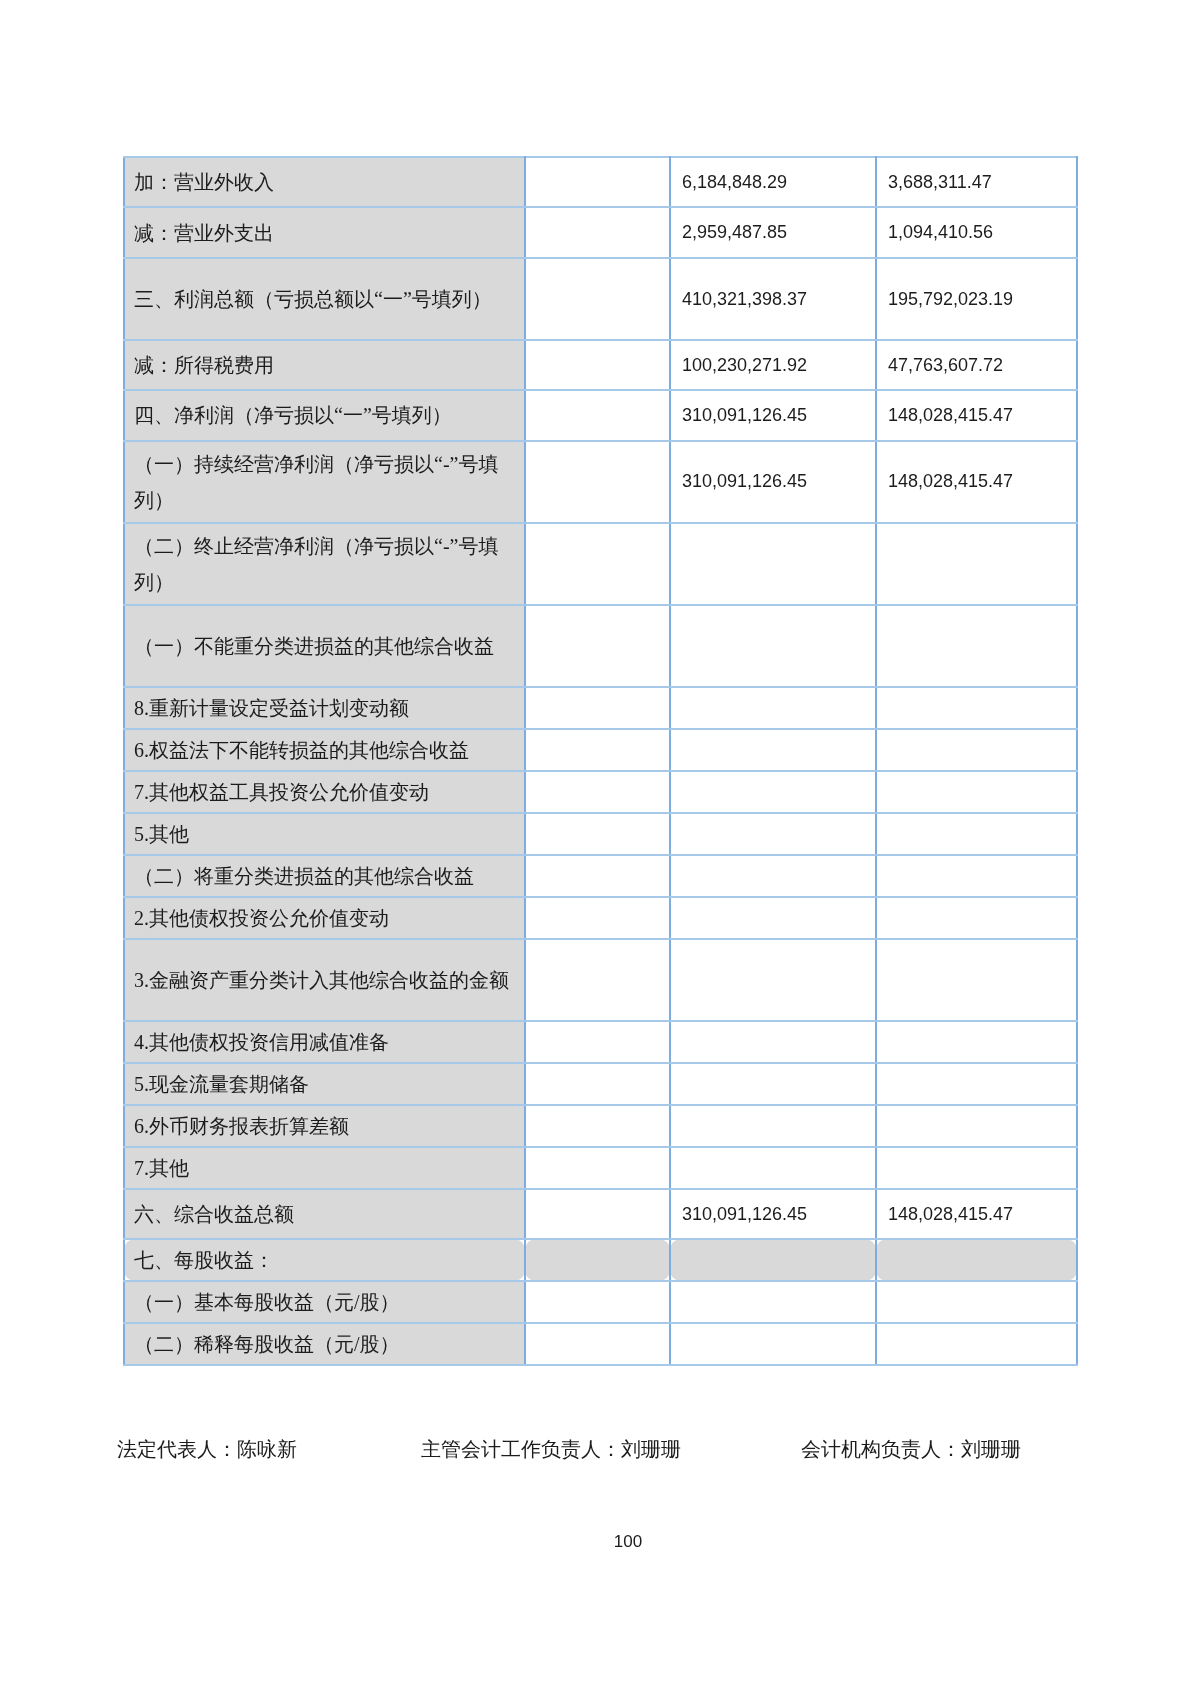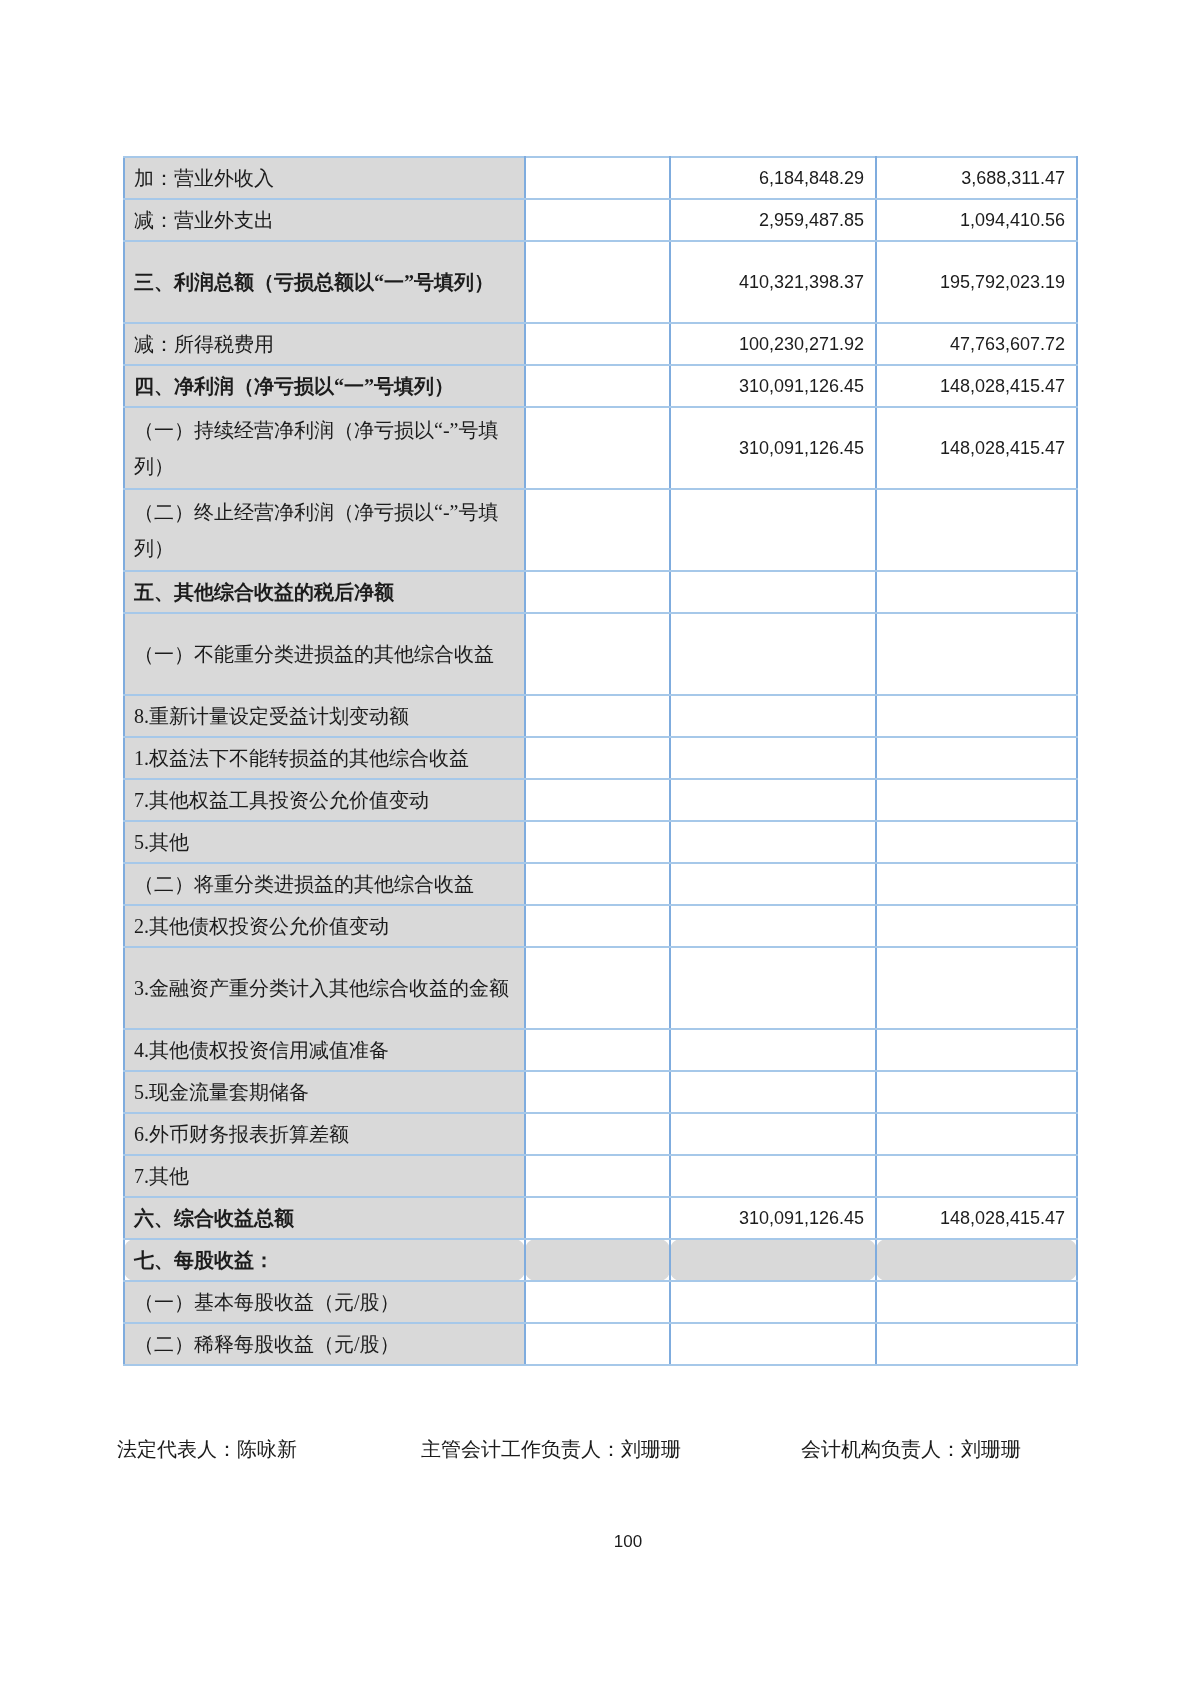--- a/index.html
+++ b/index.html
@@ -30,27 +30,26 @@
     line-height: 1.8;
     overflow: hidden;
   }
   tr.h1 td { height: 41px; }
   tr.h2 td { height: 82px; }
   td.label {
     background: #d9d9d9;
     padding: 2px 12px 2px 9px;
     text-align: left;
   }
-  tr.bold td.label { font-weight: bold; }
+  tr.bold td.label { font-weight: normal; }
   tr.fullgray td { background: #d9d9d9; border-radius: 11px; }
   td.num {
     font-family: "Liberation Sans", sans-serif;
     font-size: 18px;
-    text-align: right;
-    padding: 0 11px;
+    padding: 8px 11px;
     background: #ffffff;
   }
   tr.fullgray td.num, tr.fullgray td.blank { background: #d9d9d9; }
   td.blank { background: #ffffff; }
   .signature-line { position: absolute; top: 1436px; left: 0; width: 972px; height: 30px; }
   .signature-item { position: absolute; font-size: 20px; white-space: nowrap; }
   #sig-legal { left: 117px; }
   #sig-chief { left: 421px; }
   #sig-org { left: 801px; }
   .page-number {
@@ -110,40 +109,34 @@
         <td class="blank"></td>
         <td class="num">310,091,126.45</td>
         <td class="num">148,028,415.47</td>
       </tr>
       <tr class="h2">
         <td class="label">（二）终止经营净利润（净亏损以“-”号填列）</td>
         <td class="blank"></td>
         <td class="num"></td>
         <td class="num"></td>
       </tr>
-      <tr class="h1 bold">
-        <td class="label">五、其他综合收益的税后净额</td>
-        <td class="blank"></td>
-        <td class="num"></td>
-        <td class="num"></td>
-      </tr>
       <tr class="h2">
         <td class="label">（一）不能重分类进损益的其他综合收益</td>
         <td class="blank"></td>
         <td class="num"></td>
         <td class="num"></td>
       </tr>
       <tr class="h1">
         <td class="label">8.重新计量设定受益计划变动额</td>
         <td class="blank"></td>
         <td class="num"></td>
         <td class="num"></td>
       </tr>
       <tr class="h1">
-        <td class="label">1.权益法下不能转损益的其他综合收益</td>
+        <td class="label">6.权益法下不能转损益的其他综合收益</td>
         <td class="blank"></td>
         <td class="num"></td>
         <td class="num"></td>
       </tr>
       <tr class="h1">
         <td class="label">7.其他权益工具投资公允价值变动</td>
         <td class="blank"></td>
         <td class="num"></td>
         <td class="num"></td>
       </tr>

